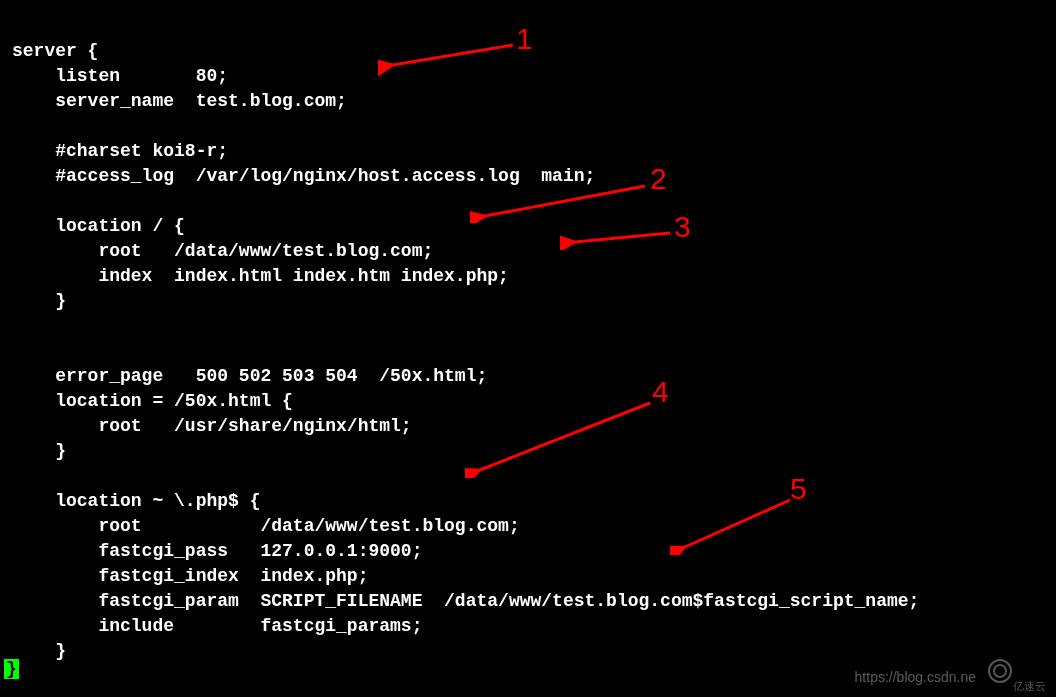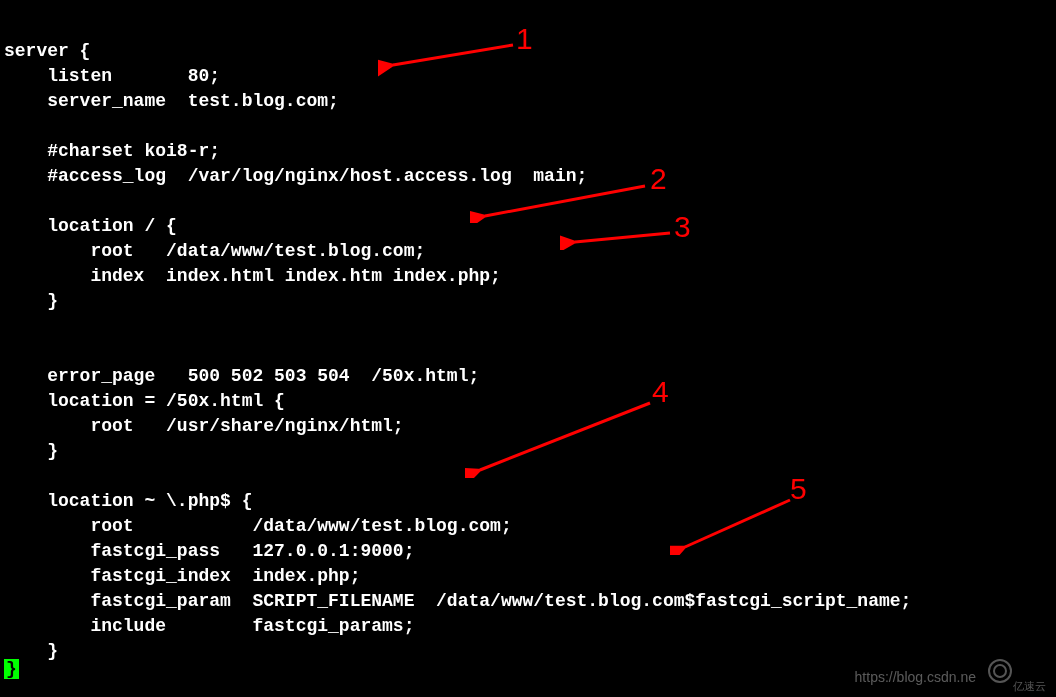--- a/index.html
+++ b/index.html
@@ -11,21 +11,21 @@
       background: #000;
       width: 1056px;
       height: 697px;
       position: relative;
       font-family: 'Courier New', Consolas, monospace;
       font-size: 18px;
       color: #fff;
       overflow: hidden;
     }
     .code-container {
-      padding: 14px 4px;
+      padding: 14px 12px;
       white-space: pre;
       line-height: 25px;
       font-weight: bold;
     }
     .closing-brace {
       position: absolute;
       left: 4px;
       bottom: 18px;
       background: #00ff00;
       color: #000;

